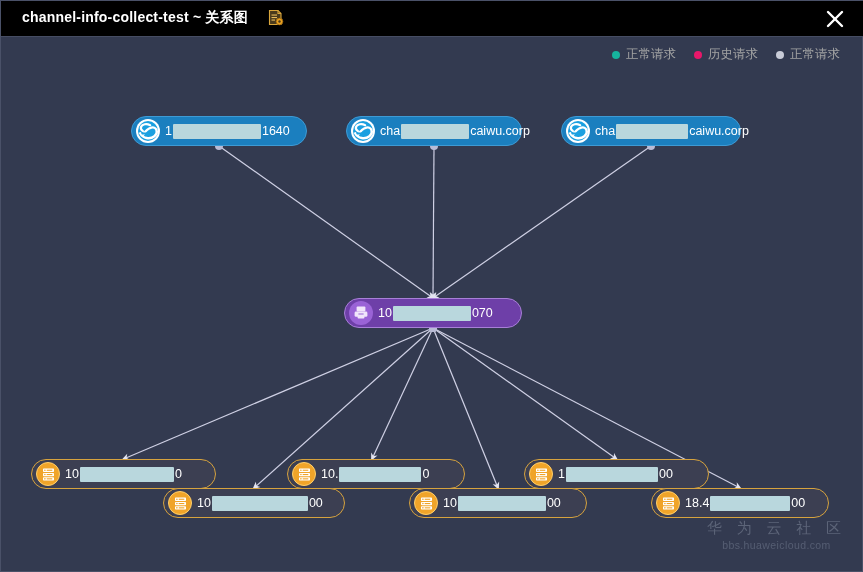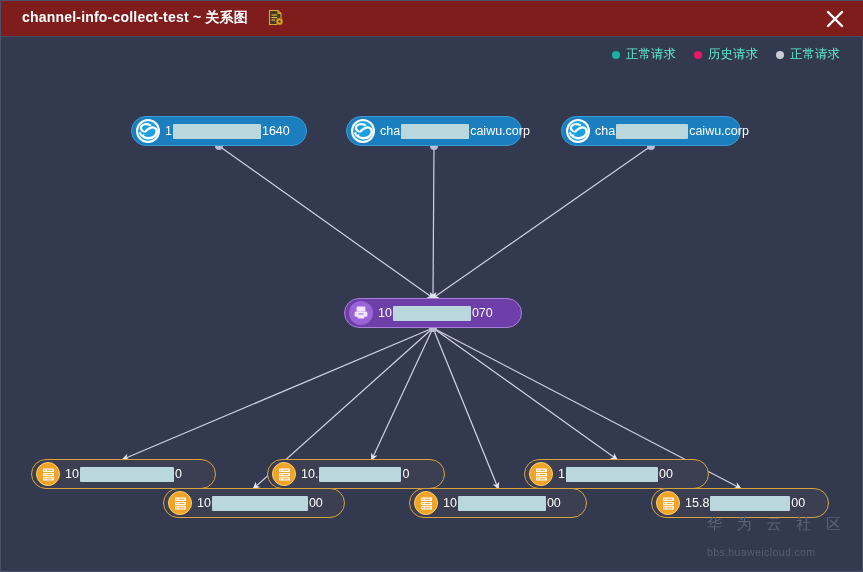--- a/index.html
+++ b/index.html
@@ -12,21 +12,21 @@
   }
   #app{
     position:relative;width:863px;height:572px;
     background:#333a50;
     box-sizing:border-box;
     border:1px solid #4a5168;
   }
   
   #titlebar{
     position:absolute;left:0;top:0;width:863px;height:36px;
-    background:#7f1d1d;
+    background:#000000;
     border-bottom:1px solid #464d63;
     box-sizing:border-box;
   }
   #title-text{
     position:absolute;left:21px;top:8px;
     font-size:14px;font-weight:bold;color:#ffffff;
     letter-spacing:.2px;white-space:nowrap;
   }
   #report-icon{
     position:absolute;left:266px;top:8px;width:18px;height:18px;
@@ -36,21 +36,21 @@
     cursor:pointer;
   }
   
   #legend{
     position:absolute;right:22px;top:45px;
     display:flex;align-items:center;gap:18px;
     font-size:12.5px;
   }
   .legend-item{display:flex;align-items:center;gap:6px;}
   .legend-dot{width:8px;height:8px;border-radius:50%;display:inline-block;}
-  .legend-label{color:#5eead4;font-size:12.5px;}
+  .legend-label{color:#a3a3a3;font-size:12.5px;}
   
   #canvas{
     position:absolute;left:0;top:37px;width:861px;height:533px;
   }
   #edges{position:absolute;left:0;top:0;width:861px;height:533px;}
   
   .node{
     position:absolute;
     height:30px;
     border-radius:16px;
@@ -101,29 +101,29 @@
     border:1px solid #d7a33e;
     color:#ffffff;
   }
   .node.db .nicon{
     background:#f0a429;
     border:1px solid #ffcf6b;
     box-sizing:border-box;
   }
   
   #watermark{
-    position:absolute;right:16px;bottom:13px;
-    pointer-events:none;user-select:none;
+    position:absolute;right:16px;bottom:20px;
+    text-align:center;pointer-events:none;user-select:none;
   }
   #wm-cn{
     color:#5c6478;font-size:15px;letter-spacing:5px;
     font-family:"DejaVu Sans",sans-serif;
   }
   #wm-url{
-    color:#565e73;font-size:10.5px;letter-spacing:.4px;margin-top:12px;
+    color:#565e73;font-size:10.5px;letter-spacing:.4px;margin-top:1px;
   }
 </style>
 </head>
 <body>
 
 <div id="app">
 
   <div id="titlebar">
     <div id="title-text">channel-info-collect-test ~ 关系图</div>
 
@@ -266,21 +266,21 @@
               <rect x="5.7" y="7" width="5.6" height="1.1" fill="#f0a429"></rect>
               <rect x="5.7" y="11.3" width="5.6" height="1.1" fill="#f0a429"></rect>
             </svg>
           </span>
           <span class="ntext">
             <span class="seg">10</span>
             <span class="redact" style="width: 94px;"></span>
             <span class="seg">0</span>
           </span>
         </div>
-        <div class="node db" style="left: 266px; top: 421px; width: 178px;">
+        <div class="node db" style="left: 286px; top: 421px; width: 178px;">
           <span class="nicon">
             <svg width="15" height="15" viewBox="0 0 15 15">
               <rect x="2" y="1.6" width="11" height="3.3" rx=".7" fill="#ffffff"></rect>
               <rect x="2" y="5.9" width="11" height="3.3" rx=".7" fill="#ffffff"></rect>
               <rect x="2" y="10.2" width="11" height="3.3" rx=".7" fill="#ffffff"></rect>
               <circle cx="3.9" cy="3.25" r=".8" fill="#f0a429"></circle>
               <circle cx="3.9" cy="7.55" r=".8" fill="#f0a429"></circle>
               <circle cx="3.9" cy="11.85" r=".8" fill="#f0a429"></circle>
               <rect x="5.7" y="2.7" width="5.6" height="1.1" fill="#f0a429"></rect>
               <rect x="5.7" y="7" width="5.6" height="1.1" fill="#f0a429"></rect>
@@ -361,21 +361,21 @@
               <rect x="2" y="10.2" width="11" height="3.3" rx=".7" fill="#ffffff"></rect>
               <circle cx="3.9" cy="3.25" r=".8" fill="#f0a429"></circle>
               <circle cx="3.9" cy="7.55" r=".8" fill="#f0a429"></circle>
               <circle cx="3.9" cy="11.85" r=".8" fill="#f0a429"></circle>
               <rect x="5.7" y="2.7" width="5.6" height="1.1" fill="#f0a429"></rect>
               <rect x="5.7" y="7" width="5.6" height="1.1" fill="#f0a429"></rect>
               <rect x="5.7" y="11.3" width="5.6" height="1.1" fill="#f0a429"></rect>
             </svg>
           </span>
           <span class="ntext">
-            <span class="seg">15.8</span>
+            <span class="seg">18.4</span>
             <span class="redact" style="width: 80px;"></span>
             <span class="seg">00</span>
           </span>
         </div>
       </div>
   </div>
 
   <div id="watermark">
     <div id="wm-cn">华 为 云 社 区</div>
     <div id="wm-url">bbs.huaweicloud.com</div>

